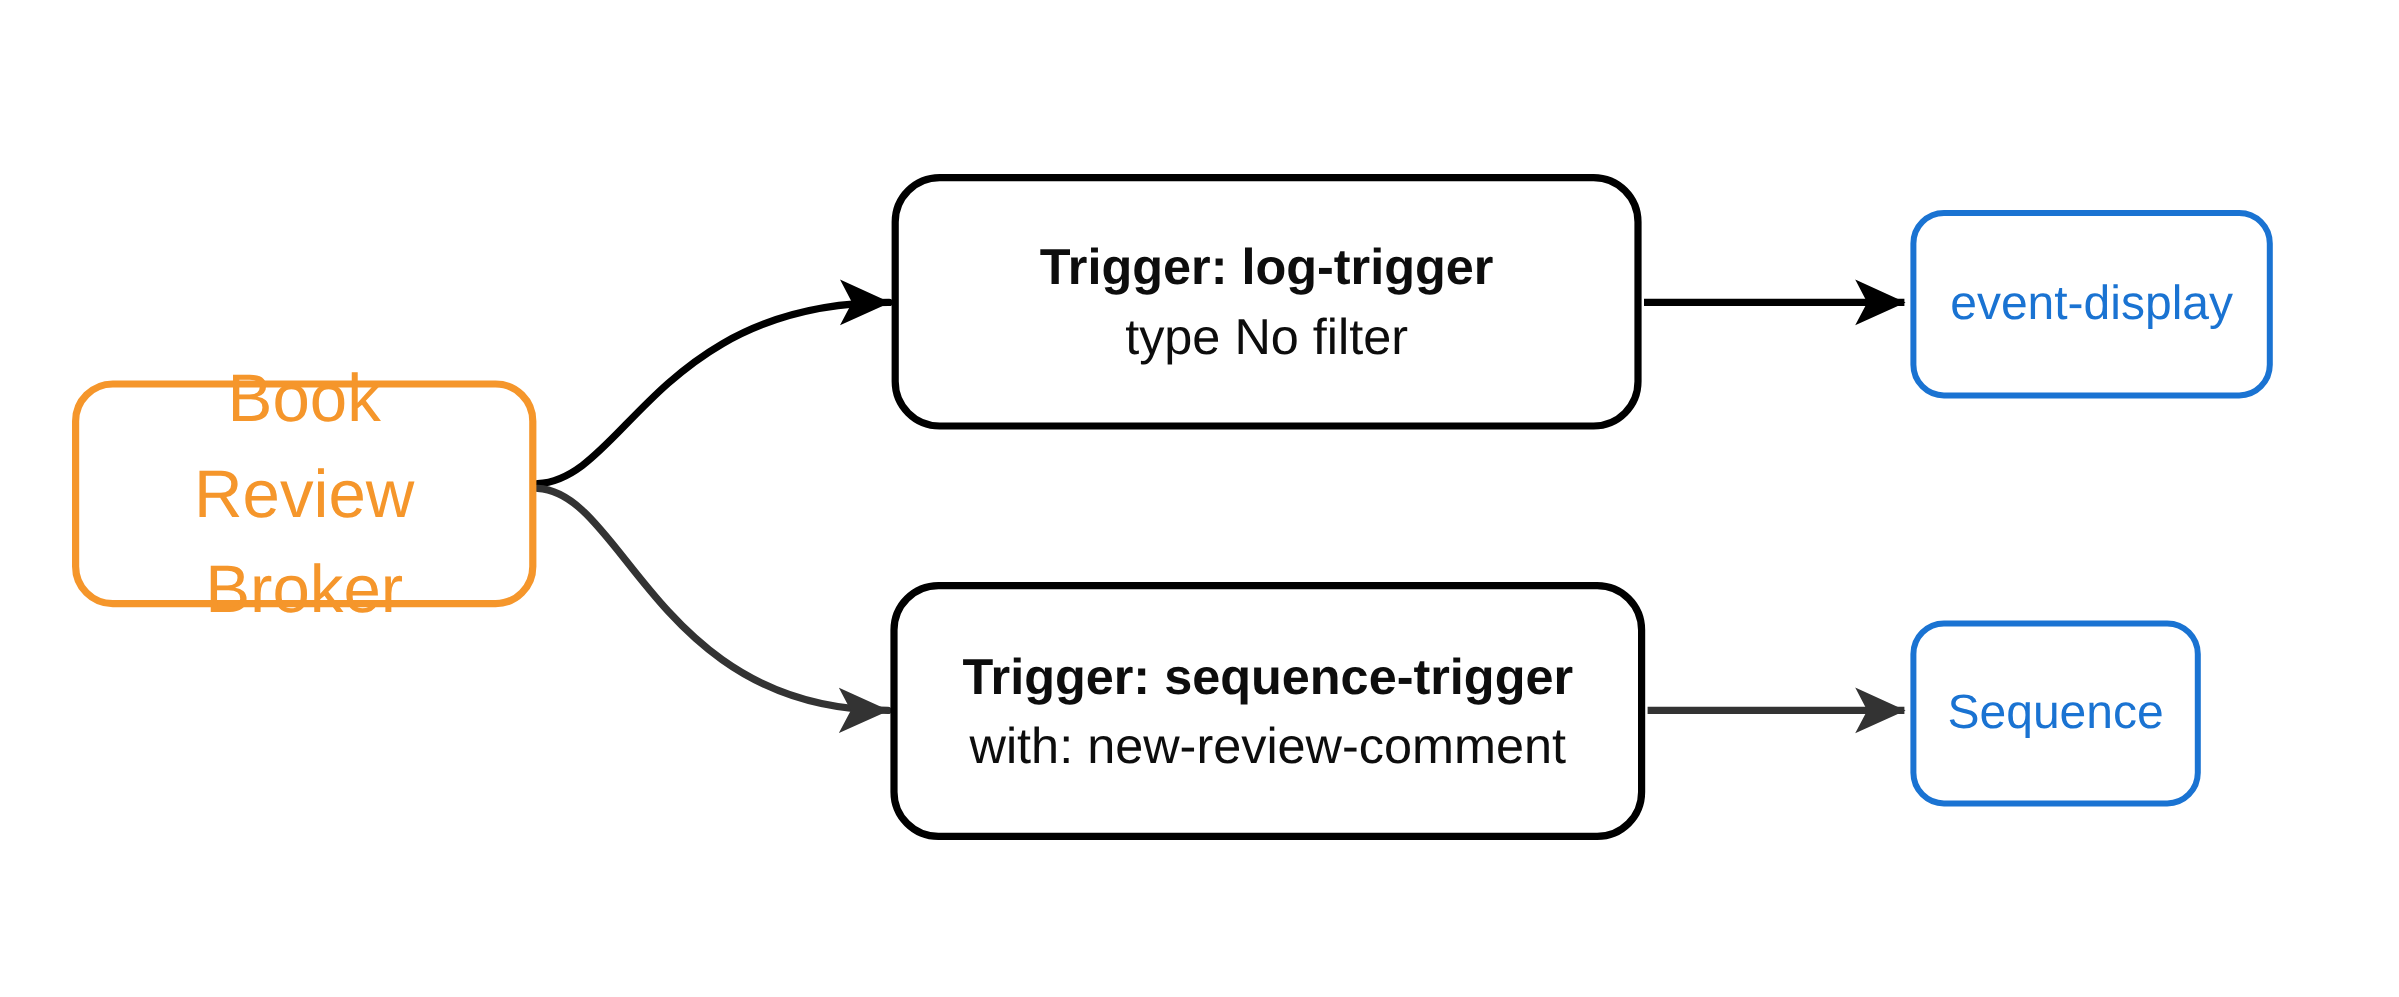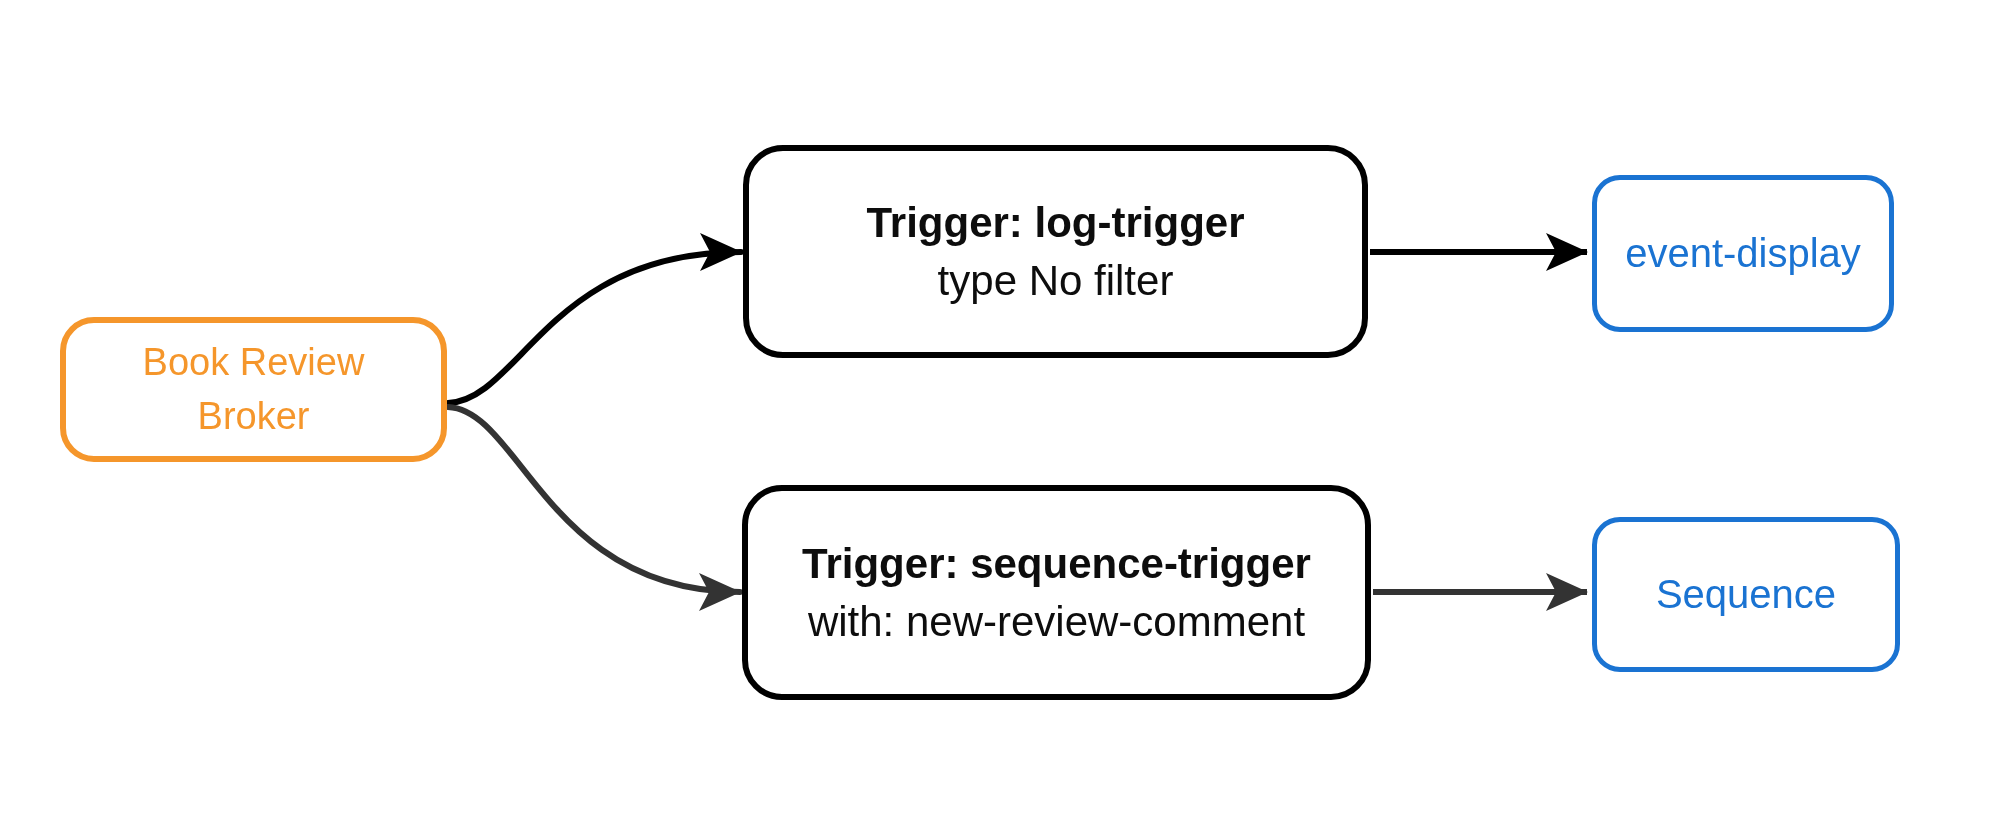--- a/index.html
+++ b/index.html
@@ -27,25 +27,25 @@
     background: #ffffff;
     display: flex;
     flex-direction: column;
     align-items: center;
     justify-content: center;
     text-align: center;
     z-index: 2;
   }
   .node-broker {
     left: 60px;  top: 317px;
-    width: 387px; height: 145px;
+    width: 387px; height: 189px;
     border: 6px solid #F5962B;
     border-radius: 34px;
     color: #F5962B;
-    font-size: 38px;
+    font-size: 56px;
     line-height: 1.42;
     padding: 0 28px;
   }
   .node-trigger {
     border: 6px solid #000000;
     border-radius: 40px;
     color: #0d0d0d;
     font-size: 42px;
     line-height: 1.38;
   }
@@ -71,21 +71,21 @@
     color: #1A73D2;
     font-size: 40px;
     white-space: nowrap;
   }
   .node-sink-top {
     left: 1592px; top: 175px;
     width: 302px; height: 157px;
   }
   .node-sink-bottom {
     left: 1592px; top: 517px;
-    width: 308px; height: 155px;
+    width: 242px; height: 155px;
   }
 </style>
 </head>
 <body>
 
 <div class="canvas">
 
   <svg class="edges" width="1999" height="831" viewBox="0 0 1999 831">
     <defs>
       <marker id="arrow-black" markerUnits="userSpaceOnUse" markerWidth="44" markerHeight="46" refX="41" refY="22" orient="auto">

